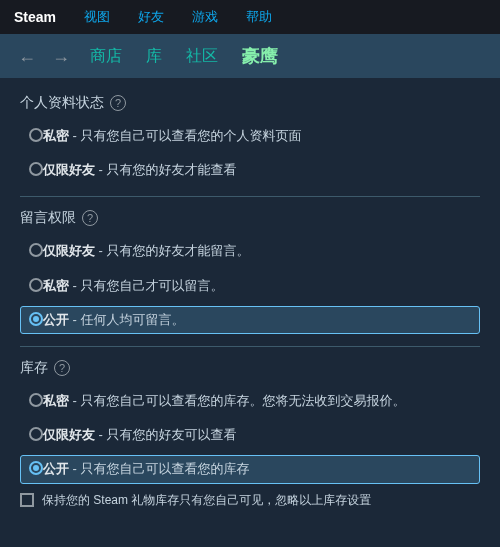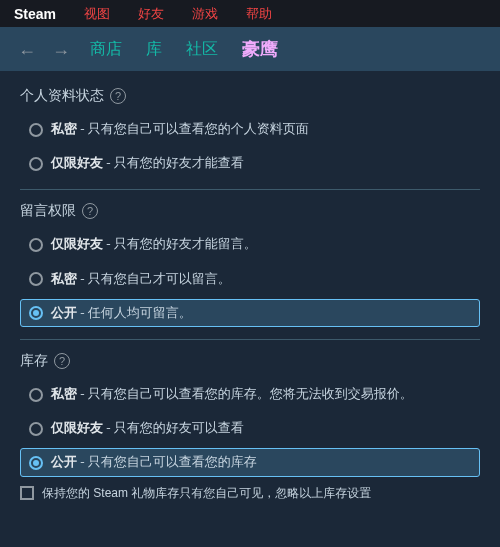--- a/index.html
+++ b/index.html
@@ -11,26 +11,26 @@
       color: #c6d4df;
       font-size: 13px;
       overflow: hidden;
     }
 
     
     .menubar {
       background: #171a21;
       display: flex;
       align-items: center;
-      height: 27px;
+      height: 34px;
       padding: 0 8px;
       gap: 16px;
     }
     .menubar-item {
-      color: #ef4444;
+      color: #0ea5e9;
       font-size: 13px;
       cursor: pointer;
       padding: 4px 6px;
     }
     .menubar-item.steam-logo {
       color: #fff;
       font-weight: bold;
       font-size: 14px;
     }
 
@@ -51,21 +51,21 @@
       user-select: none;
     }
     .nav-link {
       color: #14b8a6;
       font-size: 16px;
       cursor: pointer;
       padding: 4px 10px;
       text-decoration: none;
     }
     .nav-current {
-      color: #f0abfc;
+      color: #86efac;
       font-size: 18px;
       font-weight: bold;
       padding: 4px 10px;
     }
 
     
     .main-content {
       padding: 16px 20px;
       overflow-y: auto;
       height: calc(547px - 34px - 44px);
@@ -97,26 +97,24 @@
     }
 
     
     .radio-group {
       display: flex;
       flex-direction: column;
       gap: 6px;
     }
     .radio-option {
       display: flex;
-      align-items: center;
-      gap: 8px;
+      align-items: flex-start;
       padding: 4px 8px;
       border-radius: 3px;
       cursor: pointer;
-      font-family: Liberation Serif, serif;
     }
     .radio-option.selected {
       background: #2a475e;
       border: 1px solid #67c1f5;
     }
     .radio-option:not(.selected) {
       background: transparent;
       border: 1px solid transparent;
     }
     .radio-circle {

